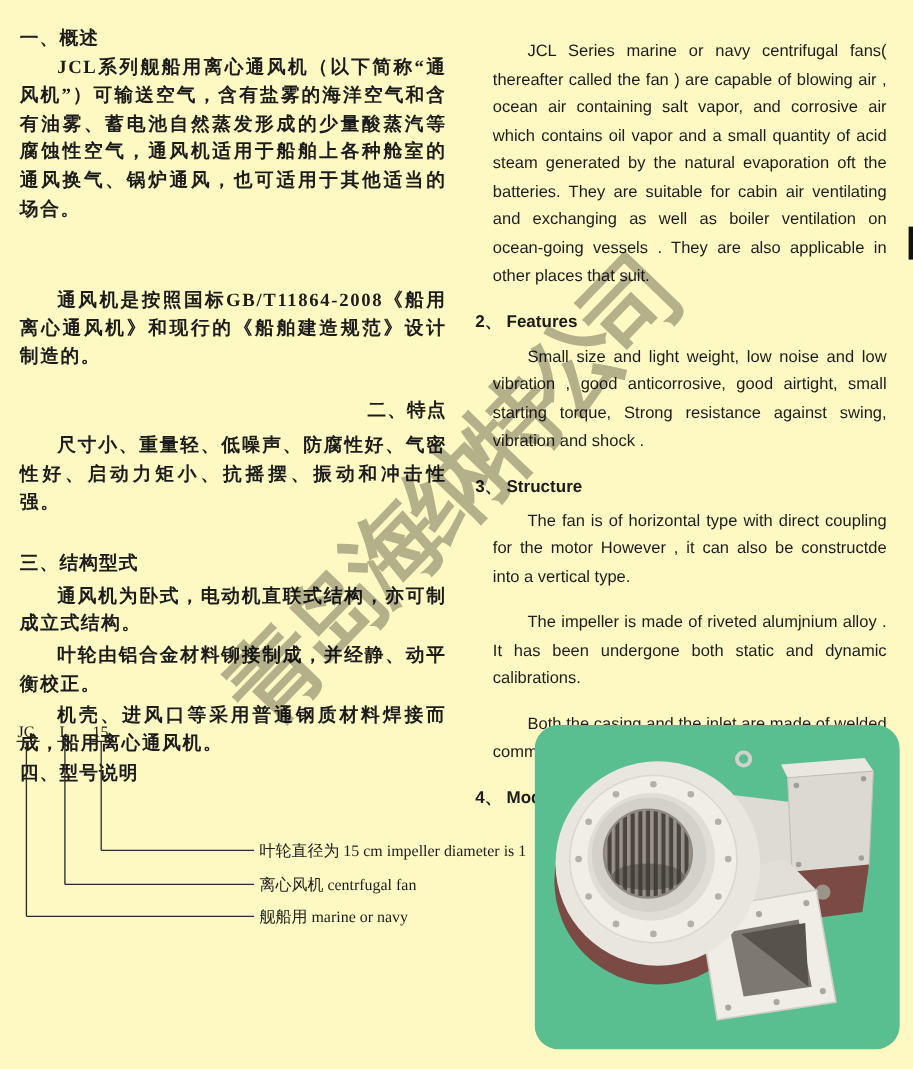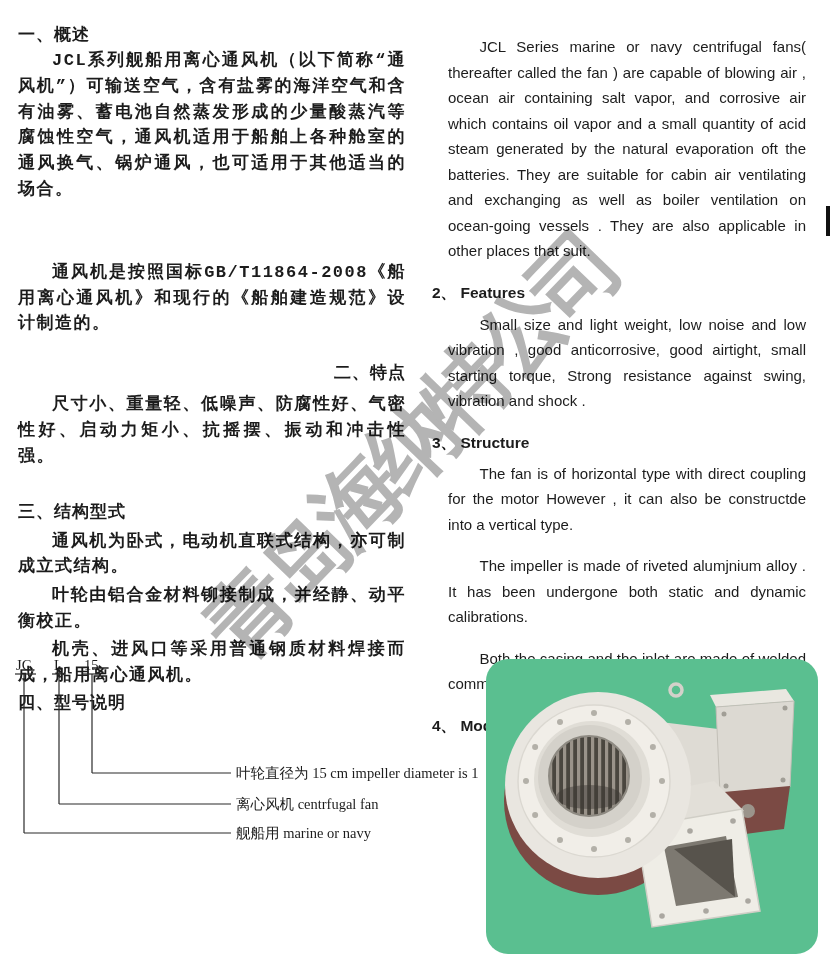--- a/index.html
+++ b/index.html
@@ -1,26 +1,26 @@
 <!DOCTYPE html>
 <html><head>
 <meta charset="utf-8">
 <style>
   html,body{margin:0;padding:0;background:#e8e8e8;}
-  .page{position:relative;width:830px;height:972px;background:#ffffff;overflow:hidden;
+  .page{position:relative;width:830px;height:972px;background:#fef9c3;overflow:hidden;
         font-family:"Liberation Serif","DejaVu Serif",serif;color:#1c1c1c;}
 
   
   .col-left{position:absolute;left:18px;top:22px;width:388px;}
   .col-right{position:absolute;left:432px;top:18px;width:390px;
              font-family:"Liberation Sans","DejaVu Sans",sans-serif;}
 
   .cn-h{font-size:17px;font-weight:700;line-height:26px;margin:0;letter-spacing:1px;}
   .cn-p{font-size:17px;font-weight:600;line-height:25.8px;margin:0;text-align:justify;
-        text-indent:2em;letter-spacing:1.5px;font-family:Liberation Mono, monospace;}
+        text-indent:2em;letter-spacing:1.5px;}
   .m-p2{margin-top:57px;}
   .m-h2{margin-top:23px;text-align:right;}
   .m-p3{margin-top:6px;}
   .m-h3{margin-top:29px;}
   .m-p4{margin-top:4px;}
   .m-p5{margin-top:3px;}
   .m-p6{margin-top:2px;}
   .m-h4{margin-top:2px;}
 
   .en-h{font-size:15.5px;font-weight:600;line-height:26px;margin:0;}

